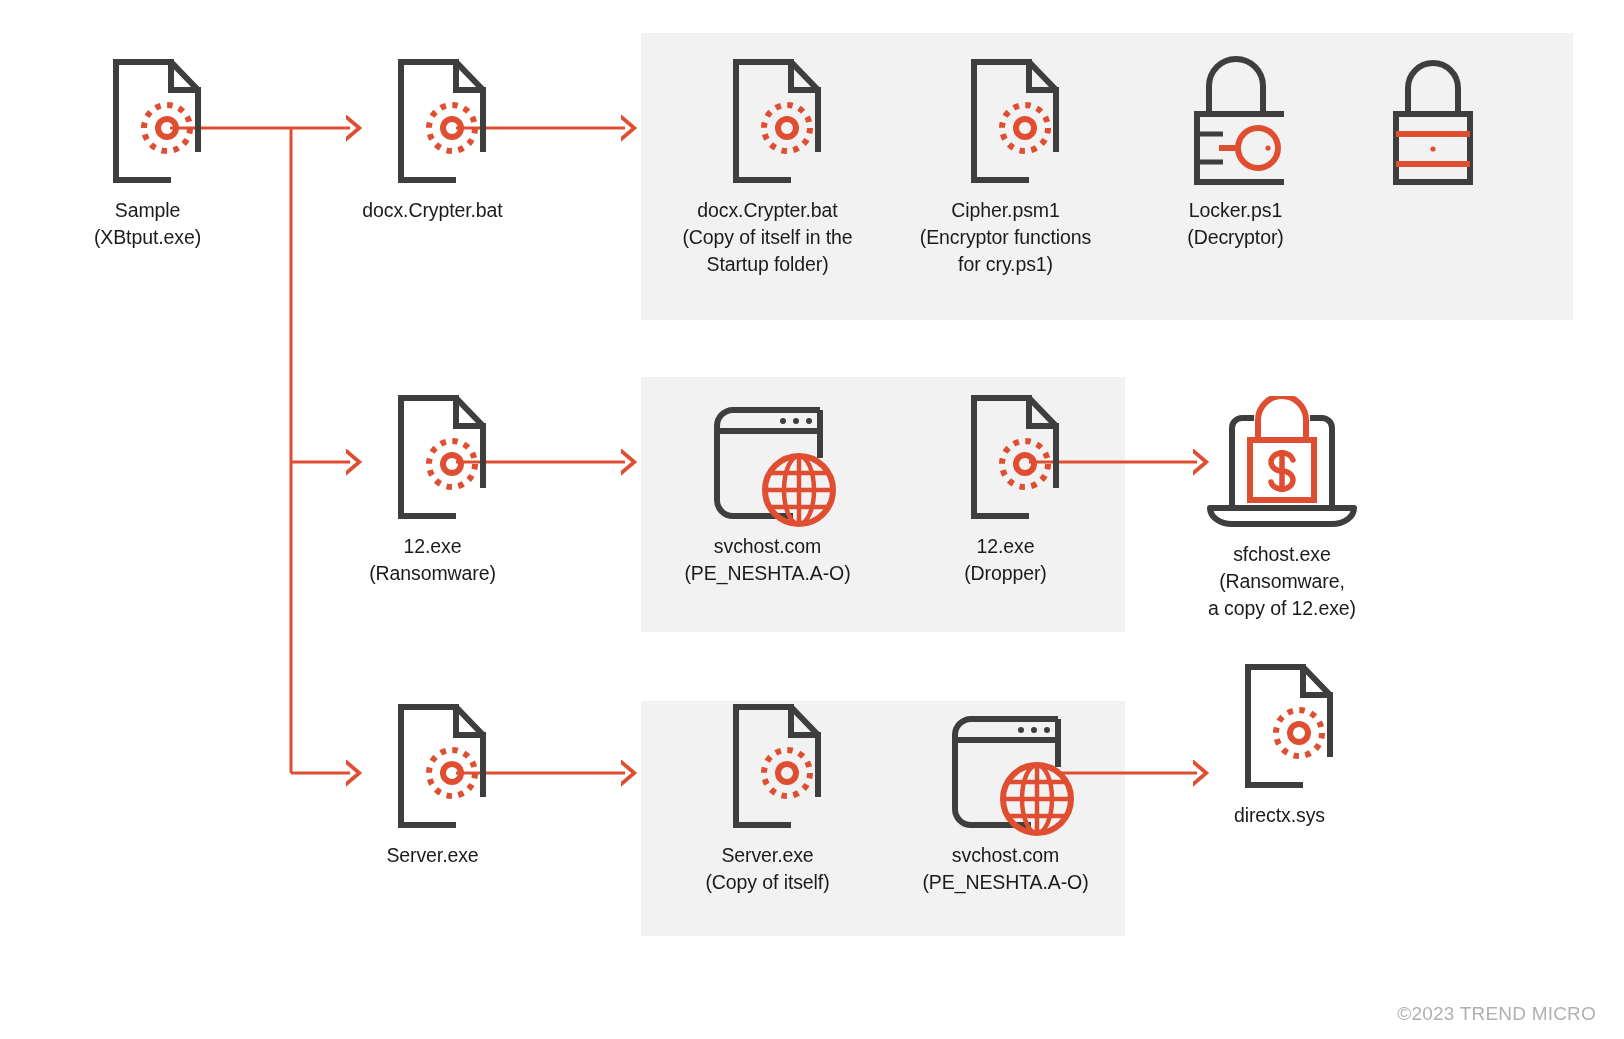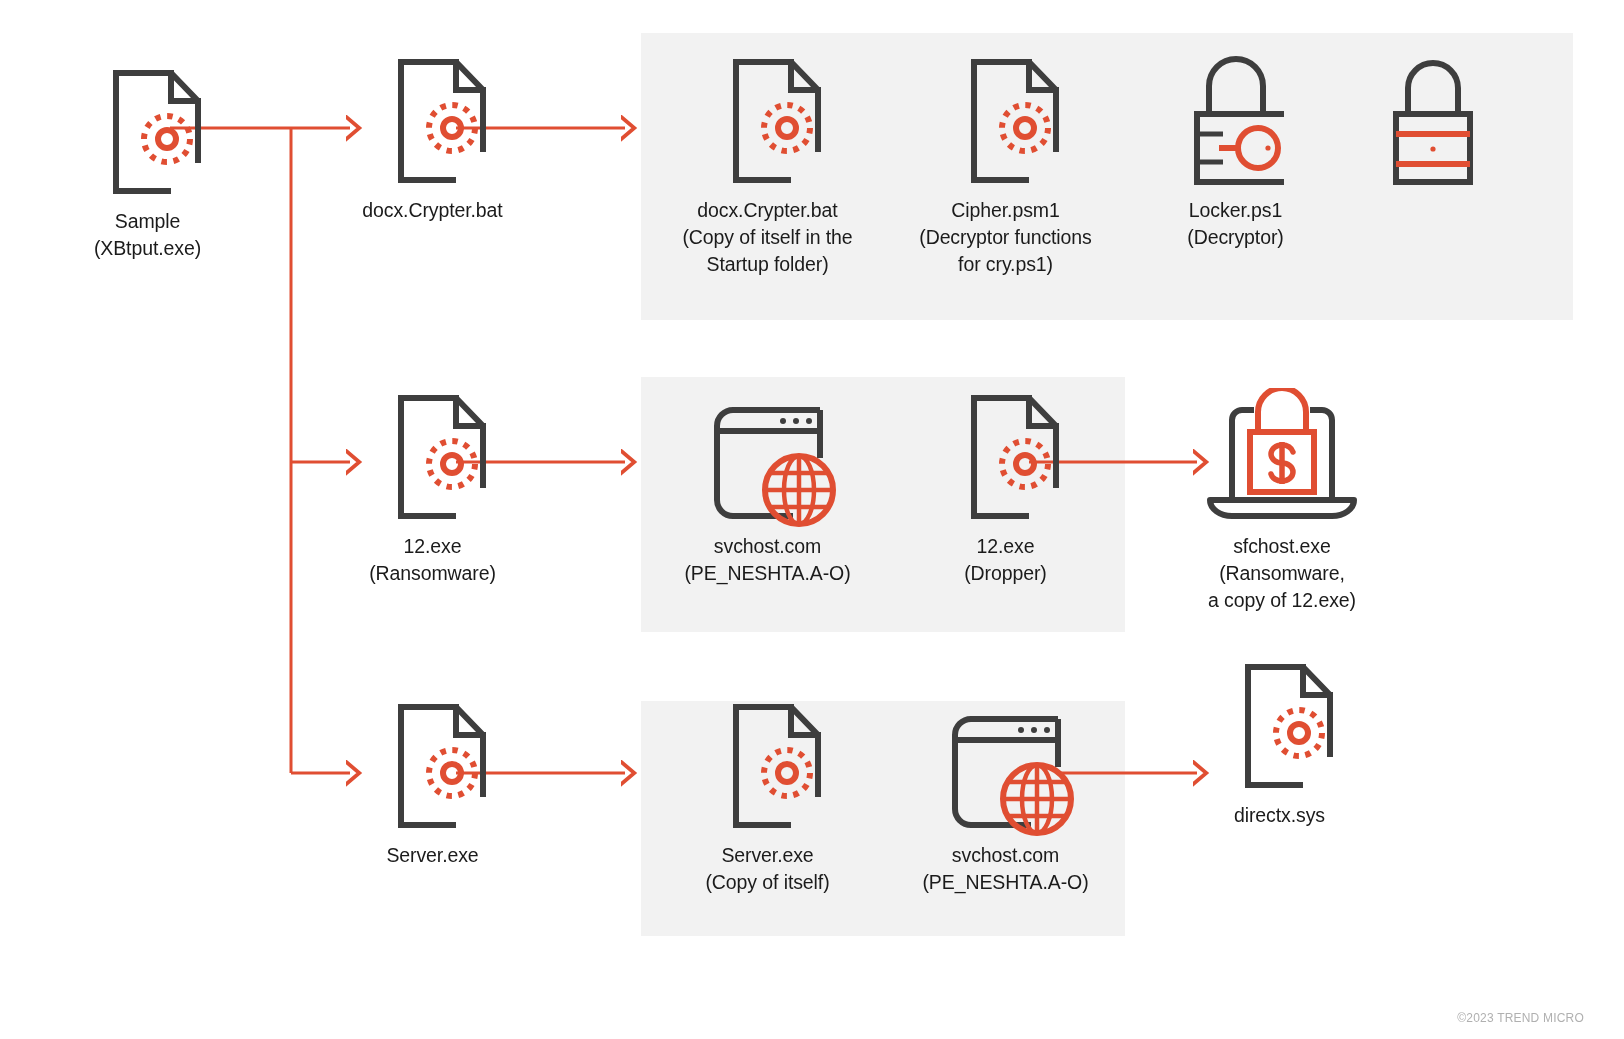--- a/index.html
+++ b/index.html
@@ -17,22 +17,22 @@
   .node .caption{
     font-size:19.5px;
     line-height:27px;
     color:#1b1b1b;
     white-space:pre-line;
     letter-spacing:-0.1px;
   }
   .flow-svg{position:absolute;left:0;top:0;width:1624px;height:1039px;pointer-events:none;}
   #copyright{
     position:absolute;
-    right:40px;bottom:14px;
-    font-size:12px;
+    right:28px;bottom:14px;
+    font-size:19px;
     color:#b0b0b0;
     letter-spacing:0.2px;
   }
 </style>
 </head>
 <body>
 
 <div id="stage">
 
   <div class="panel" style="left:641px;top:33px;width:932px;height:287px;"></div>
@@ -61,21 +61,21 @@
       <path d="M456,462 L625,462" marker-end="url(#arw)"></path>
 
       <path d="M1029,462 L1197,462" marker-end="url(#arw)"></path>
 
       <path d="M456,773 L625,773" marker-end="url(#arw)"></path>
 
       <path d="M1060,773 L1197,773" marker-end="url(#arw)"></path>
     </g>
   </svg>
 
-  <div class="node" style="left:60px;top:63px;width:175px;">
+  <div class="node" style="left:60px;top:52px;width:175px;">
     <svg class="icon" width="130" height="145" viewBox="0 0 130 145">
       <path d="M33,10 L88,10 L115,38 L115,97" fill="none" stroke="#3e3e3e" stroke-width="6" stroke-linecap="square" stroke-linejoin="miter"></path>
       <path d="M88,10 L88,38 L115,38" fill="none" stroke="#3e3e3e" stroke-width="6" stroke-linecap="square" stroke-linejoin="miter"></path>
       <path d="M33,10 L33,128 L85,128" fill="none" stroke="#3e3e3e" stroke-width="6" stroke-linecap="square" stroke-linejoin="miter"></path>
       <g transform="translate(84,76)">
         <path d="M23.0,-3.2 A23.0,23.0 0 1,1 22.3,-6.1 Z" fill="none"></path>
         <path fill="none" stroke="#e04e32" stroke-width="6" stroke-linejoin="round" d="M23.0,0
                  A23,23 0 0,1 21.3,8.8
                  A23,23 0 0,1 16.3,16.3
                  A23,23 0 0,1 8.8,21.3
@@ -131,21 +131,21 @@
     <svg class="icon" width="130" height="145" viewBox="0 0 130 145">
       <path d="M33,10 L88,10 L115,38 L115,97" fill="none" stroke="#3e3e3e" stroke-width="6" stroke-linecap="square"></path>
       <path d="M88,10 L88,38 L115,38" fill="none" stroke="#3e3e3e" stroke-width="6" stroke-linecap="square"></path>
       <path d="M33,10 L33,128 L85,128" fill="none" stroke="#3e3e3e" stroke-width="6" stroke-linecap="square"></path>
       <g transform="translate(84,76)">
         <circle cx="0" cy="0" r="23" fill="none" stroke="#e04e32" stroke-width="6" stroke-dasharray="5.5 6.5"></circle>
         <circle cx="0" cy="0" r="9" fill="none" stroke="#e04e32" stroke-width="6"></circle>
       </g>
     </svg>
     <div class="caption">Cipher.psm1
-(Decryptor functions
+(Encryptor functions
 for cry.ps1)</div>
   </div>
 
   <div class="node" style="left:1148px;top:52px;width:175px;">
     <svg class="icon" width="130" height="145" viewBox="0 0 130 145">
       <path d="M38,60 L38,34 A27,27 0 0,1 92,34 L92,60" fill="none" stroke="#3e3e3e" stroke-width="6" stroke-linecap="butt"></path>
       <path d="M26,62 L110,62" fill="none" stroke="#3e3e3e" stroke-width="6" stroke-linecap="square"></path>
       <path d="M26,62 L26,130 L110,130" fill="none" stroke="#3e3e3e" stroke-width="6" stroke-linecap="square"></path>
       <path d="M26,82 L52,82" fill="none" stroke="#3e3e3e" stroke-width="5"></path>
       <path d="M26,110 L52,110" fill="none" stroke="#3e3e3e" stroke-width="5"></path>
@@ -210,21 +210,21 @@
       <path d="M33,10 L33,128 L85,128" fill="none" stroke="#3e3e3e" stroke-width="6" stroke-linecap="square"></path>
       <g transform="translate(84,76)">
         <circle cx="0" cy="0" r="23" fill="none" stroke="#e04e32" stroke-width="6" stroke-dasharray="5.5 6.5"></circle>
         <circle cx="0" cy="0" r="9" fill="none" stroke="#e04e32" stroke-width="6"></circle>
       </g>
     </svg>
     <div class="caption">12.exe
 (Dropper)</div>
   </div>
 
-  <div class="node" style="left:1192px;top:388px;width:180px;">
+  <div class="node" style="left:1192px;top:396px;width:180px;">
     <svg class="icon" width="180" height="145" viewBox="0 0 180 145">
       <path d="M40,110 L40,32 A10,10 0 0,1 50,22 L62,22" fill="none" stroke="#3e3e3e" stroke-width="6"></path>
       <path d="M140,110 L140,32 A10,10 0 0,0 130,22 L118,22" fill="none" stroke="#3e3e3e" stroke-width="6"></path>
       <path d="M18,112 L162,112 A22,16 0 0,1 140,128 L40,128 A22,16 0 0,1 18,112 Z" fill="none" stroke="#3e3e3e" stroke-width="6" stroke-linejoin="round"></path>
       <path d="M66,44 L66,24 A24,24 0 0,1 114,24 L114,44" fill="none" stroke="#e04e32" stroke-width="6"></path>
       <rect x="58" y="44" width="64" height="60" fill="#ffffff" stroke="#e04e32" stroke-width="6"></rect>
       <path d="M90,54 L90,96" stroke="#e04e32" stroke-width="5.5" fill="none"></path>
       <path d="M101,64 A11,9 0 0,0 90,57 A11,9 0 0,0 90,75 A11,9 0 0,1 90,93 A11,9 0 0,1 79,86" fill="none" stroke="#e04e32" stroke-width="5.5" stroke-linecap="round"></path>
     </svg>
     <div class="caption">sfchost.exe

